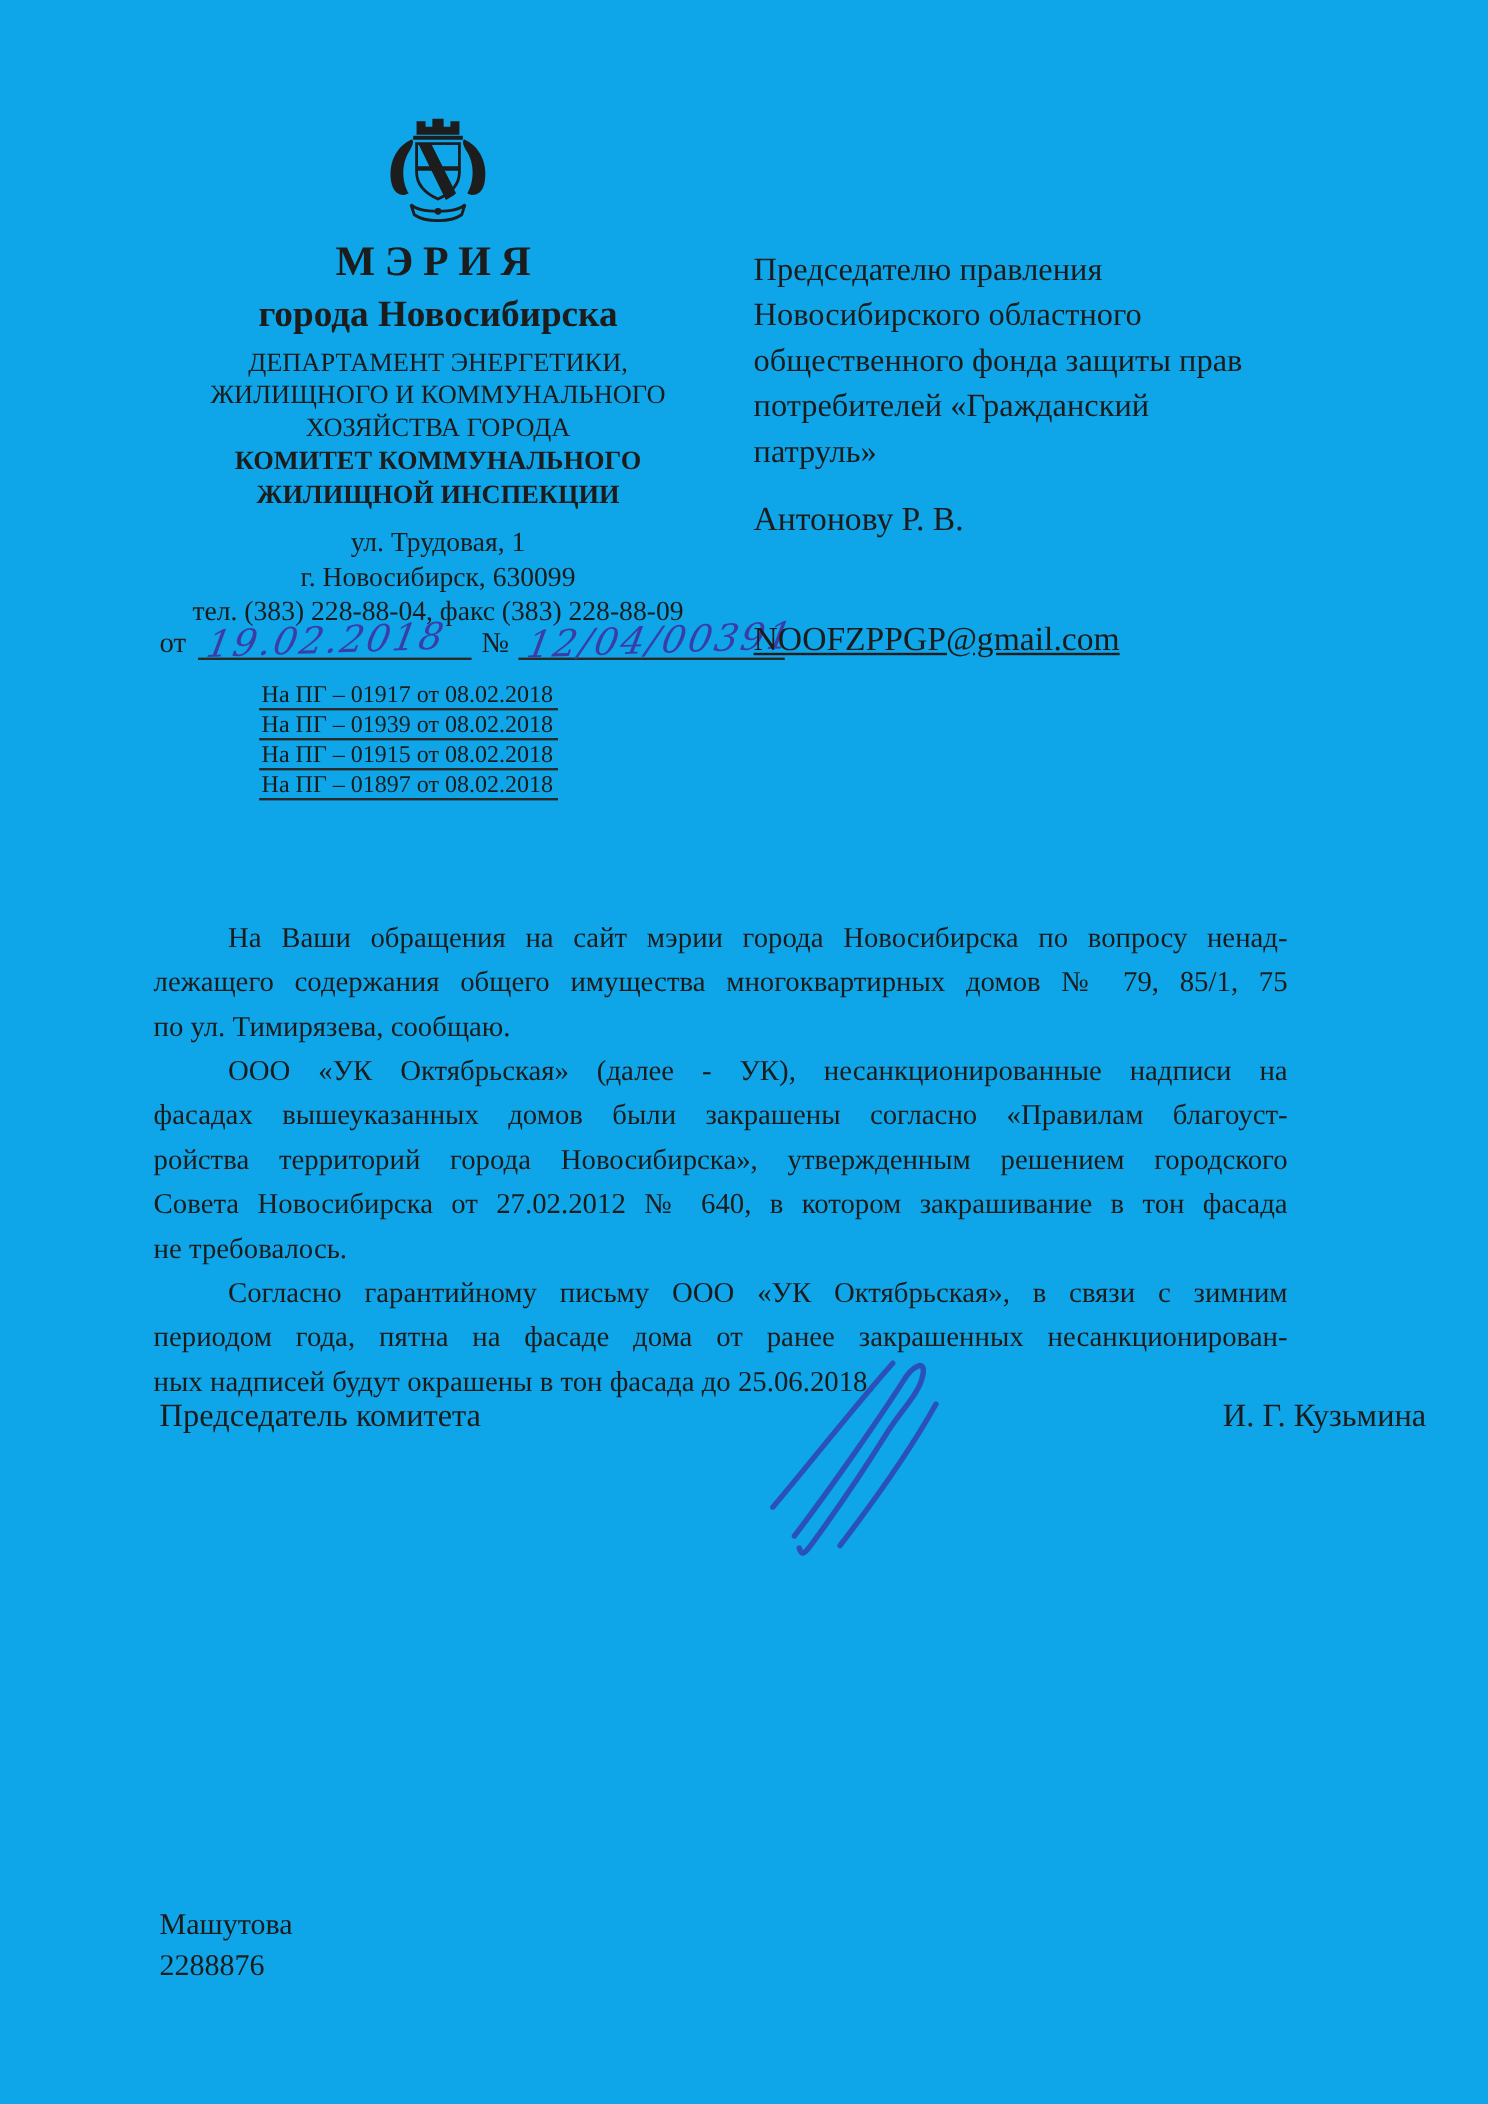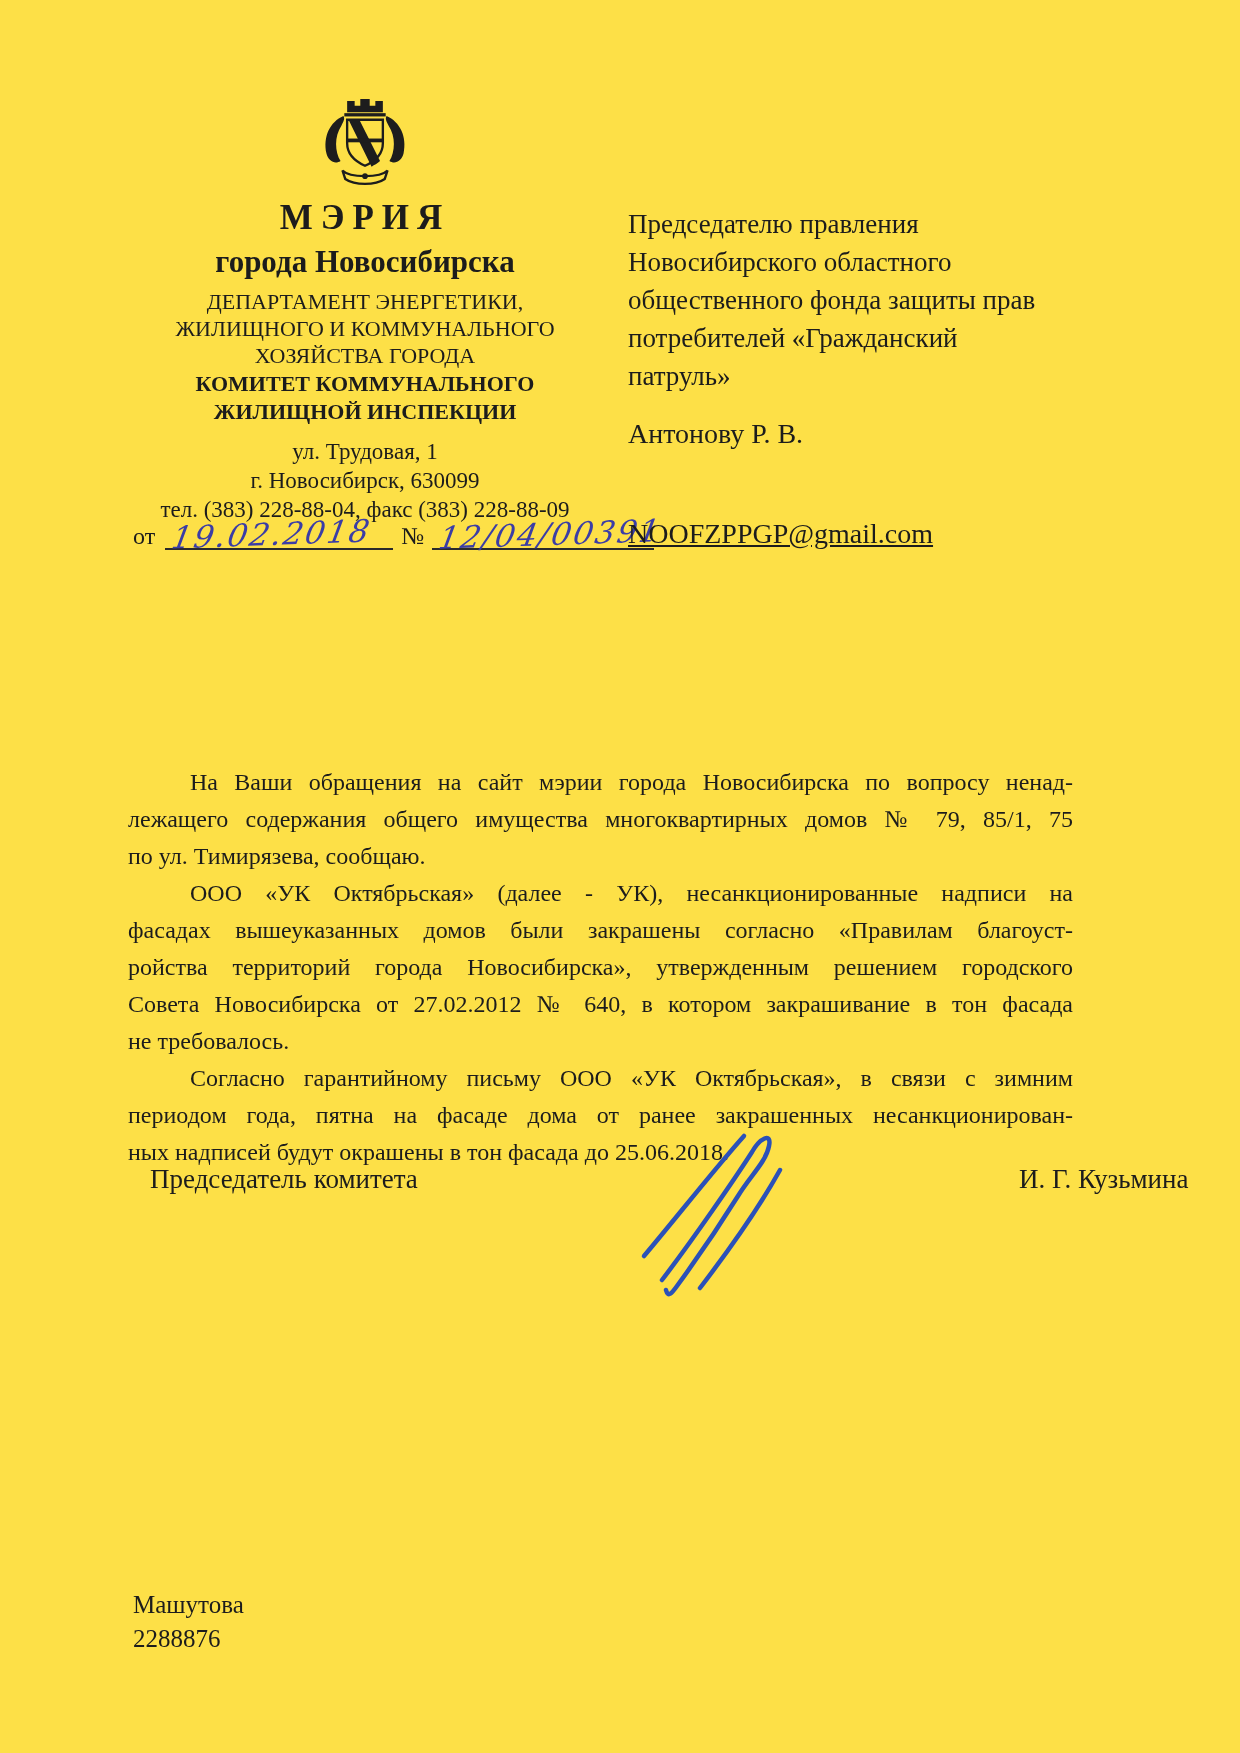--- a/index.html
+++ b/index.html
@@ -1,19 +1,19 @@
 <!DOCTYPE html>
 <html lang="ru"><head>
 <meta charset="utf-8">
 <style>
   html,body{margin:0;padding:0;background:#e8e8e8;}
   .page{
     position:relative;
     width:1240px;height:1753px;
-    background:#fde047;
+    background:#0ea5e9;
     font-family:"Liberation Serif","DejaVu Serif",serif;
     color:#1c1c1c;
     overflow:hidden;
     margin:0 auto;
   }
   
   .lh{position:absolute;left:115px;top:0;width:500px;text-align:center;}
   .emblem{position:absolute;left:318px;top:96px;width:94px;height:102px;}
   .org{position:absolute;top:198px;left:0;width:100%;font-size:35px;font-weight:bold;letter-spacing:8px;}
   .org-sub{position:absolute;top:244px;left:0;width:100%;font-size:31px;font-weight:bold;}
@@ -35,21 +35,21 @@
   
   .addressee{position:absolute;left:628px;top:205px;width:430px;font-size:27px;line-height:38px;}
   .addr-name{position:absolute;left:628px;top:418px;font-size:28px;}
   .addr-email{position:absolute;left:628px;top:518px;font-size:28px;text-decoration:underline;}
   
   .body{position:absolute;left:128px;top:764px;width:945px;font-size:24px;line-height:37px;}
   .bl{text-align:justify;}
   .j{text-align-last:justify;}
   .ind{text-indent:62px;}
   
-  .sig-position{position:absolute;left:150px;top:1164px;font-size:27px;}
+  .sig-position{position:absolute;left:133px;top:1164px;font-size:27px;}
   .sig-name{position:absolute;left:985px;top:1164px;font-size:27px;margin-left:34px;}
   .sig-scribble{position:absolute;left:622px;top:1118px;width:200px;height:180px;}
   
   .footer{position:absolute;left:133px;top:1588px;font-size:25px;line-height:34px;}
 </style>
 </head>
 <body>
 
 <div class="page">
 
@@ -81,20 +81,26 @@
       <div>ул. Трудовая, 1</div>
       <div>г. Новосибирск, 630099</div>
       <div>тел. (383) 228-88-04, факс (383) 228-88-09</div>
     </div>
   </div>
 
   <div class="dateline">
     <span>от</span><span class="fill date"><span class="hand">19.02.2018</span></span><span>№</span><span class="fill num"><span class="hand">12/04/00391</span></span>
   </div>
 
+  <div class="refs">
+    <div class="ref-row">На ПГ – 01917  от  08.02.2018</div>
+    <div class="ref-row">На ПГ – 01939  от  08.02.2018</div>
+    <div class="ref-row">На ПГ – 01915  от  08.02.2018</div>
+    <div class="ref-row">На ПГ – 01897  от  08.02.2018</div>
+  </div>
 
   <div class="addressee">
     <div>Председателю правления</div>
     <div>Новосибирского  областного</div>
     <div>общественного фонда защиты прав</div>
     <div>потребителей «Гражданский</div>
     <div>патруль»</div>
   </div>
   <div class="addr-name">Антонову Р. В.</div>
   <div class="addr-email">NOOFZPPGP@gmail.com</div>

